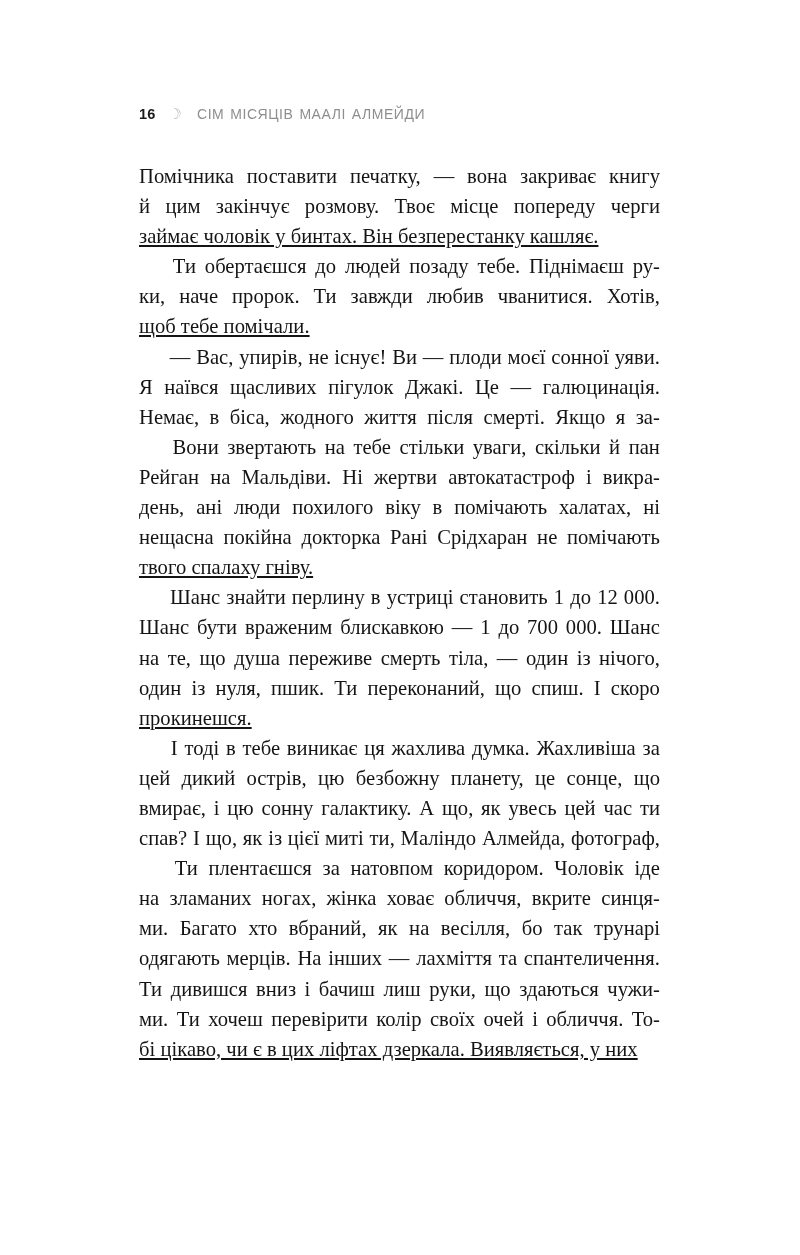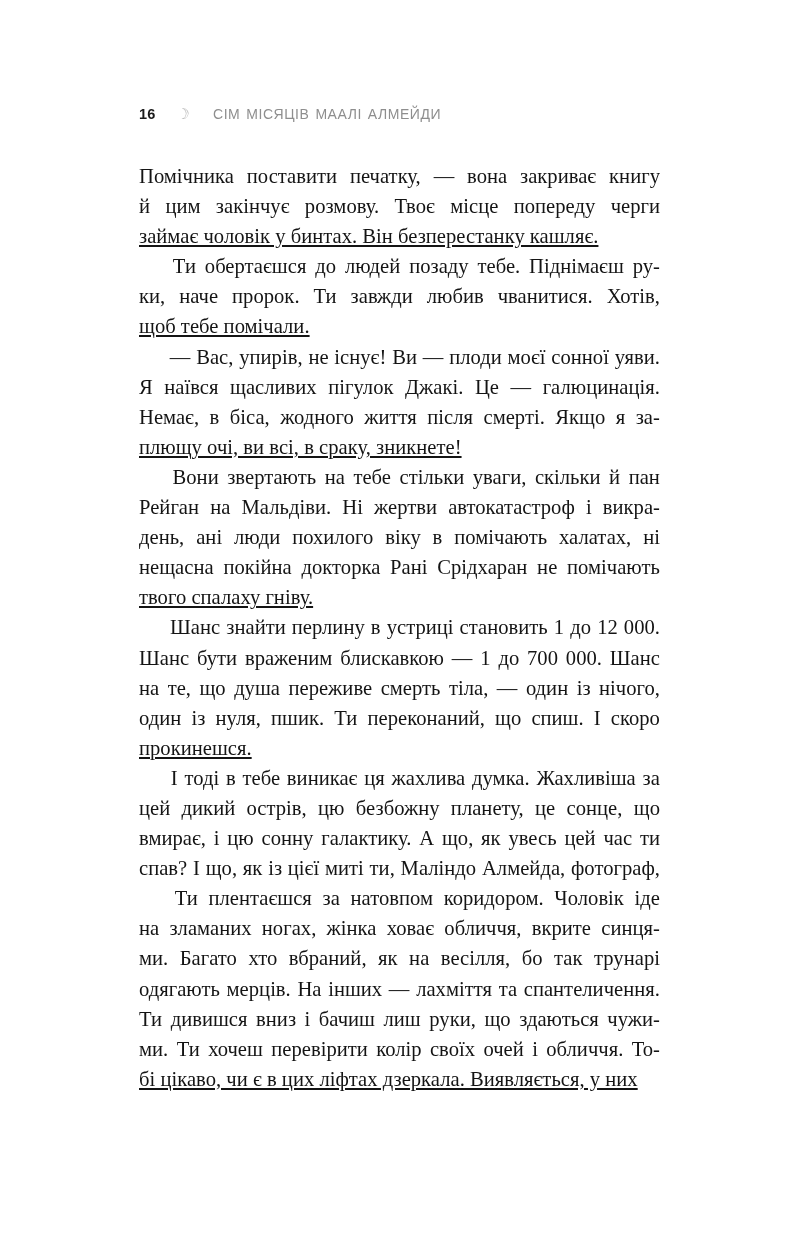--- a/index.html
+++ b/index.html
@@ -26,21 +26,21 @@
     background: #ffffff;
   }
 
   
   .running-head {
     position: absolute;
     left: 139px;
     top: 106px;
     display: flex;
     align-items: baseline;
-    gap: 12px;
+    gap: 4px;
     white-space: nowrap;
   }
   .folio {
     font-family: "Liberation Sans", "DejaVu Sans", sans-serif;
     font-weight: bold;
     font-size: 14.5px;
     color: #1a1a1a;
     letter-spacing: 0.2px;
   }
   .head-moon {
@@ -187,21 +187,20 @@
           <span>в</span>
           <span>біса,</span>
           <span>жодного</span>
           <span>життя</span>
           <span>після</span>
           <span>смерті.</span>
           <span>Якщо</span>
           <span>я</span>
           <span>за-</span>
         </span>
-        <span class="line last">плющу очі, ви всі, в сраку, зникнете!</span>
       </p>
       <p class="para">
         <span class="line just">
           <span class="indent"></span>
           <span>Вони</span>
           <span>звертають</span>
           <span>на</span>
           <span>тебе</span>
           <span>стільки</span>
           <span>уваги,</span>

